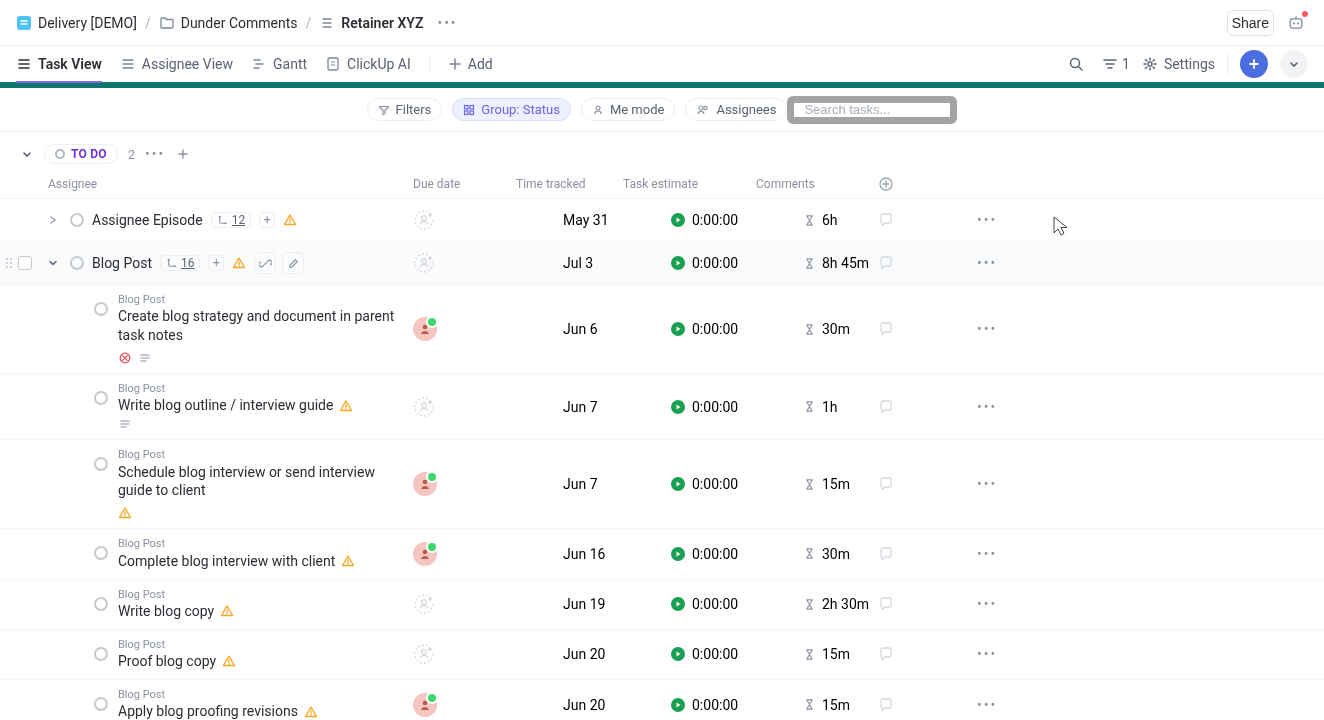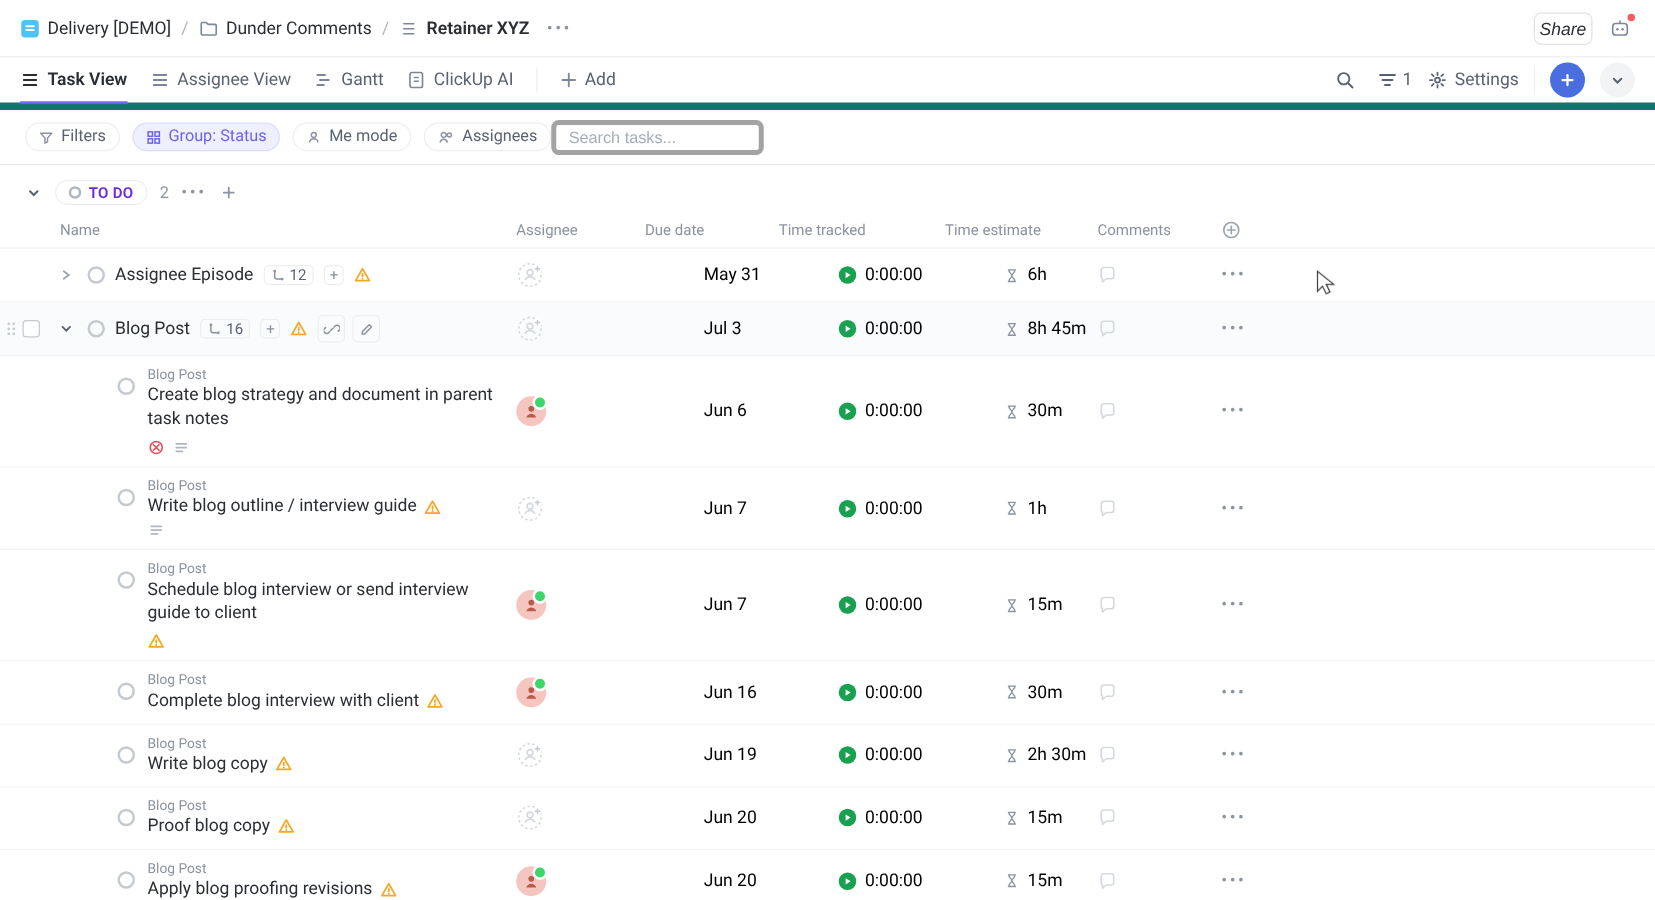--- a/index.html
+++ b/index.html
@@ -6,21 +6,21 @@
   body { font-family: -apple-system, BlinkMacSystemFont, "Segoe UI", Roboto, Helvetica, Arial, sans-serif; font-size: 14px; color: #2a2e34; background: #fff; width: 1324px; height: 720px; overflow: hidden; position: relative; }
 
   
   .top-bar { height: 46px; border-bottom: 1px solid #eceef1; display: flex; align-items: center; padding: 0 16px; justify-content: space-between; }
   .breadcrumb { display: flex; align-items: center; gap: 8px; color: #2a2e34; }
   .breadcrumb .sep { color: #b0b6bf; }
   .breadcrumb .crumb { display: flex; align-items: center; gap: 6px; font-size: 14px; cursor: pointer; }
   .breadcrumb .crumb.bold { font-weight: 600; }
   .crumb-icon { width: 16px; height: 16px; display: inline-flex; align-items: center; justify-content: center; }
   .top-right { display: flex; align-items: center; gap: 10px; }
-  .share-btn { border: 1px solid #dfe3e8; border-radius: 6px; padding: 4px 4px; font-size: 14px; background: #fff; cursor: pointer; color:#2a2e34;font-style:italic; }
+  .share-btn { border: 1px solid #dfe3e8; border-radius: 6px; padding: 4px 4px; font-size: 14px; background: #fff; cursor: pointer; color:#2a2e34; }
   .bell-wrap { position: relative; width: 24px; height: 24px; display: flex; align-items: center; justify-content: center; cursor: pointer; }
   .badge-dot { position: absolute; top: -2px; right: -2px; width: 10px; height: 10px; background: #f75c62; border-radius: 50%; border: 2px solid #fff; }
 
   svg { display: block; }
 
   
   .views-bar { height: 42px; border-bottom: 6px solid #0f766e; display: flex; align-items: center; padding: 0 16px; justify-content: space-between; }
   .views { display: flex; align-items: center; gap: 18px; height: 100%; }
   .view-tab { display: flex; align-items: center; gap: 6px; height: 100%; color: #5a6272; cursor: pointer; font-size: 14px; position: relative; }
   .view-tab.active { color: #2a2e34; font-weight: 600; }
@@ -30,25 +30,25 @@
 
   .views-right { display: flex; align-items: center; gap: 12px; }
   .icon-btn { width: 28px; height: 28px; border-radius: 6px; display: flex; align-items: center; justify-content: center; cursor: pointer; color: #5a6272; }
   .filter-count { display: flex; align-items: center; gap: 4px; color: #5a6272; cursor: pointer; }
   .settings-link { display: flex; align-items: center; gap: 6px; color: #5a6272; cursor: pointer; }
   .divider-v { width: 1px; height: 22px; background: #eceef1; }
   .circle-btn { width: 28px; height: 28px; border-radius: 50%; background: #4a6ee0; display: flex; align-items: center; justify-content: center; cursor: pointer; color: #fff; }
   .chev-btn { width: 28px; height: 28px; border-radius: 50%; background: #f1f3f5; display: flex; align-items: center; justify-content: center; cursor: pointer; color: #5a6272; }
 
   
-  .filters-row { height: 44px; display: flex; align-items: center; justify-content: flex-start; padding: 0 20px; border-bottom: 1px solid #eceef1; }
+  .filters-row { height: 44px; display: flex; align-items: center; justify-content: center; padding: 0 20px; border-bottom: 1px solid #eceef1; }
   .chips { display: flex; align-items: center; gap: 10px; }
   .chip { display: flex; align-items: center; gap: 6px; border: 1px solid #eceef1; border-radius: 14px; padding: 3px 10px; font-size: 13px; color: #5a6272; cursor: pointer; }
   .chip.active { background: #eef0ff; border-color: #d9dcff; color: #6d63e6; }
-  .search-box { border: 4px solid #a3a3a3; border-radius: 6px; height: 28px; width: 170px; padding: 0 10px; font-size: 13px; color: #5a6272; }
+  .search-box { border: 7px solid #a3a3a3; border-radius: 6px; height: 28px; width: 170px; padding: 0 10px; font-size: 13px; color: #5a6272; }
   .search-box::placeholder { color: #a6adb8; }
 
   
   .stage { position: absolute; top: 132px; bottom: 0; left: 0; right: 0; overflow-y: auto; padding-bottom: 30px; }
 
   
   .group-header { display: flex; align-items: center; gap: 10px; padding: 12px 20px 6px 20px; }
   .group-toggle { color: #5a6272; cursor: pointer; }
   .group-status-chip { display: flex; align-items: center; gap: 6px; border: 1px solid #eceef1; border-radius: 12px; padding: 2px 10px; font-size: 12px; color: #6d28d9; font-weight: 600; letter-spacing: .02em; }
   .status-dot { width: 10px; height: 10px; border-radius: 50%; border: 2px solid #b0b6bf; display: inline-block; }
@@ -60,21 +60,21 @@
   .add-col { color: #9ca3af; cursor: pointer; }
 
   
   .rows { }
   .task-row { padding: 10px 0 10px 48px; border-bottom: 1px solid #f3f4f7; font-size: 14px; color: #2a2e34; position: relative; }
   .task-row.highlight { background: #fafbfc; }
   .name-cell { display: flex; align-items: center; gap: 8px; padding-right: 8px; }
   .expander { color: #9ca3af; cursor: pointer; width: 14px; display: inline-flex; }
   .status-circle { width: 14px; height: 14px; border-radius: 50%; border: 2px solid #c5cad0; cursor: pointer; flex-shrink: 0; }
   .task-title { }
-  .sub-badge { display: flex; align-items: center; gap: 4px; border: 1px solid #eceef1; border-radius: 4px; padding: 0 5px; font-size: 12px; color: #5a6272; }
+  .sub-badge { display: flex; align-items: center; gap: 4px; border: 1px solid #eceef1; border-radius: 4px; padding: 0 5px; font-size: 12px; color: #5a6272; text-decoration: underline; }
   .mini-plus { width: 16px; height: 16px; border: 1px solid #eceef1; border-radius: 4px; display: flex; align-items: center; justify-content: center; color: #8b92a0; font-size: 12px; cursor: pointer; }
   .warn { color: #f6a723; display: inline-flex; }
   .cell { display: flex; align-items: center; gap: 6px; color: #5a6272; }
   .cell.black { color: #000000; margin-left: 47px; }
   .assignee-ghost { color: #c5cad0; cursor: pointer; }
   .avatar { width: 24px; height: 24px; border-radius: 50%; background: #f5c5c0; display: flex; align-items: center; justify-content: center; font-size: 12px; color: #b85c4a; position: relative; }
   .avatar::after { content: ""; position: absolute; right: -1px; top: -1px; width: 8px; height: 8px; background: #3dd66a; border: 2px solid #fff; border-radius: 50%; }
   .play { color: #1aa051; }
   .comment-ghost { color: #c5cad0; cursor: pointer; }
   .more { color: #8b92a0; cursor: pointer; letter-spacing: 2px; }
@@ -270,25 +270,24 @@
     <span style="color:#8b92a0;font-size:13px">2</span>
     <span class="more">•••</span>
     <span class="mini-plus" style="border:none">
       <svg width="12" height="12" viewBox="0 0 12 12">
           <path d="M6 2v8M2 6h8" stroke="#8b92a0" stroke-width="1.4" stroke-linecap="round"></path>
         </svg>
     </span>
   </div>
 
   <div class="col-header">
-    <div>Name</div>
     <div>Assignee</div>
     <div>Due date</div>
     <div>Time tracked</div>
-    <div>Time estimate</div>
+    <div>Task estimate</div>
     <div>Comments</div>
     <div class="add-col">
       <svg width="16" height="16" viewBox="0 0 16 16">
           <circle cx="8" cy="8" r="6" stroke="#9ca3af" stroke-width="1.3" fill="none"></circle>
           <path d="M8 5v6M5 8h6" stroke="#9ca3af" stroke-width="1.3" stroke-linecap="round"></path>
         </svg>
     </div>
   </div>
 
   <div class="rows" id="rows">

